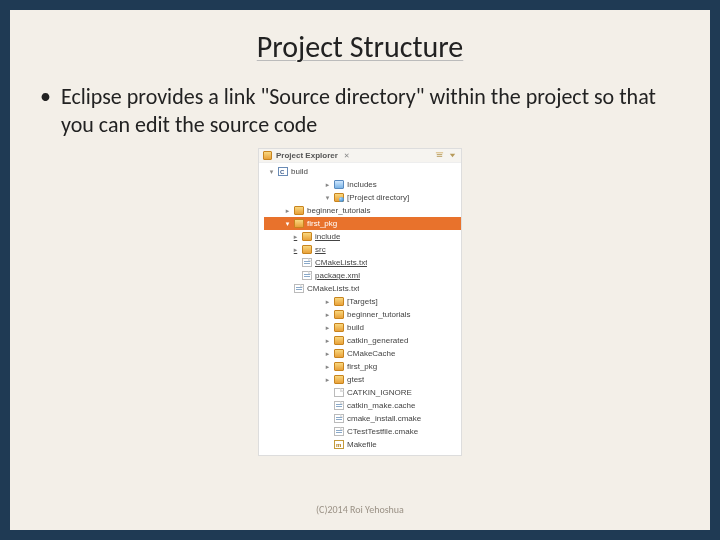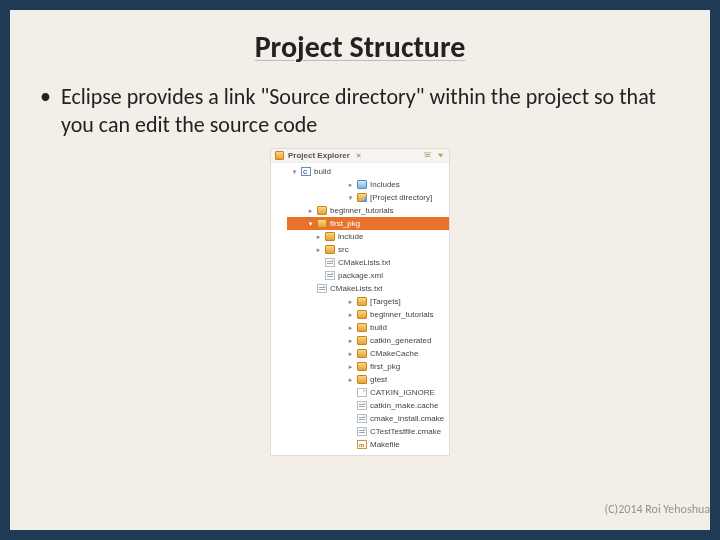--- a/index.html
+++ b/index.html
@@ -11,39 +11,39 @@
   }
   .slide {
     position: absolute;
     top: 10px; left: 10px; right: 10px; bottom: 10px;
     background: #f3efe8;
     padding: 18px 30px 40px 30px;
   }
   .title {
     text-align: center;
     font-size: 30px;
-    font-weight: 700;
+    font-weight: 400;
     color: #222;
     text-decoration: underline;
     text-decoration-color: #bbb;
     text-decoration-thickness: 1px;
     text-underline-offset: 3px;
     margin-bottom: 18px;
   }
   .bullet-row {
     display: flex;
     gap: 10px;
     font-size: 22px;
     color: #222;
     line-height: 1.25;
     margin-bottom: 10px;
   }
   .bullet-dot { flex: 0 0 auto; }
   .explorer {
-    width: 180px;
+    width: 204px;
     margin: 4px auto 0 auto;
     background: #fff;
     border: 1px solid #ddd;
     font-family: "Segoe UI", Arial, sans-serif;
     font-size: 8px;
     color: #444;
   }
   .explorer-header {
     display: flex;
     align-items: center;
@@ -56,21 +56,21 @@
     width: 9px; height: 9px;
     background: linear-gradient(#f9d77e,#e8a13a);
     border: 1px solid #c8841e;
     border-radius: 1px;
   }
   .explorer-header .tab-label { font-weight: 600; color: #555; }
   .explorer-header .close { margin-left: 2px; color: #888; font-size: 7px; }
   .explorer-header .spacer { flex: 1; }
   .tool-icon { width: 9px; height: 9px; }
   .collapse-icon svg, .menu-icon svg { width: 9px; height: 9px; display: block; }
-  .tree { padding: 2px 0 4px 16px; }
+  .tree { padding: 2px 0 4px 5px; }
   .node {
     display: flex;
     align-items: center;
     gap: 3px;
     padding: 1px 2px 1px 4px;
     line-height: 11px;
     white-space: nowrap;
   }
   .node.selected {
     background: #e8722c;
@@ -122,26 +122,26 @@
     background: #fff; border: 1px solid #c49a3a;
   }
   .ic-makefile::after {
     content: "m"; position: absolute; left: 1px; top: -1px;
     font-size: 6px; color: #b07a12; font-weight: 700;
   }
   .label { overflow: hidden; text-overflow: ellipsis; }
   .indent-0 { padding-left: 4px; }
   .indent-1 { padding-left: 12px; margin-left: 48px; }
   .indent-2 { padding-left: 20px; }
-  .indent-3 { padding-left: 28px; }
+  .indent-3 { padding-left: 28px; text-decoration: underline; }
   .footer {
     position: absolute;
     left: 0; right: 0; bottom: 14px;
-    text-align: right;
-    font-size: 12px;
+    text-align: center;
+    font-size: 10px;
     color: #9a9185;
     margin-top: 43px;
   }
 </style>
 </head>
 <body>
 
 <div class="slide">
   <h1 class="title">Project Structure</h1>
 

